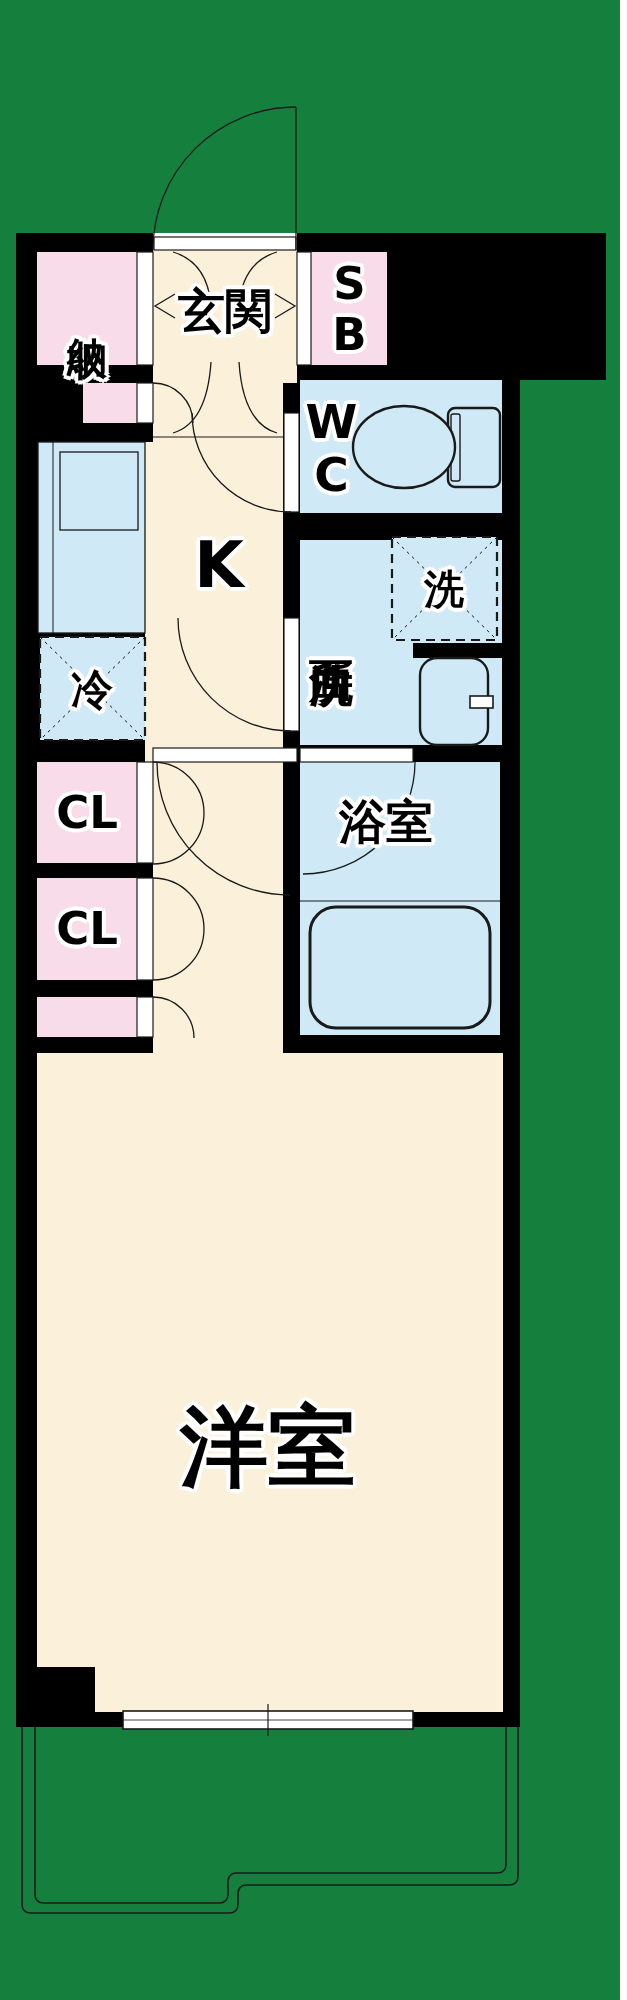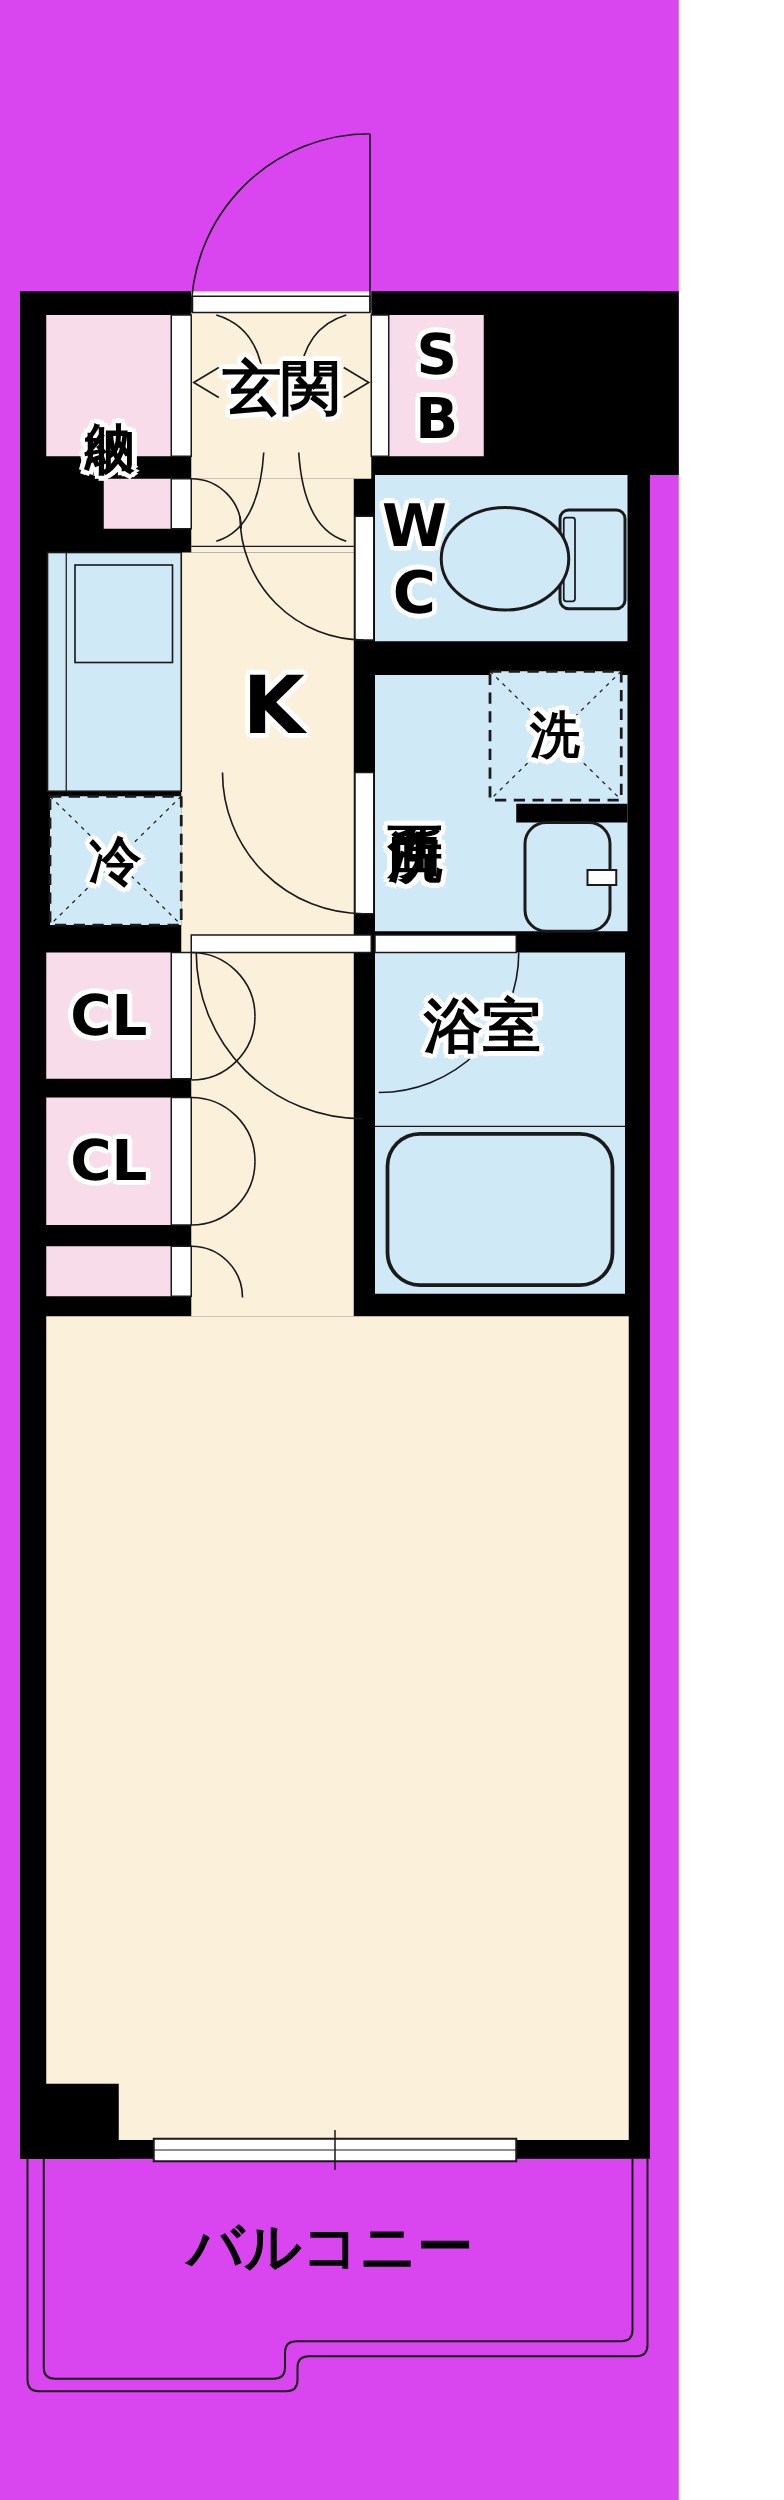--- a/index.html
+++ b/index.html
@@ -1,16 +1,16 @@
 <!DOCTYPE html>
 <html><head>
 <meta charset="utf-8">
 <style>
   html,body{margin:0;padding:0;background:#fff;}
-  #plan{position:relative;width:543px;height:2000px;background:#d946ef;overflow:hidden;
+  #plan{position:relative;width:620px;height:2000px;background:#15803d;overflow:hidden;
         font-family:"DejaVu Sans",sans-serif;}
   #plan svg{position:absolute;left:0;top:0;}
   .lbl{position:absolute;transform:translate(-50%,-50%);font-weight:bold;color:#000;
        white-space:nowrap;line-height:1.02;text-align:center;
        text-shadow:-3px -3px 0 #fff,3px -3px 0 #fff,-3px 3px 0 #fff,3px 3px 0 #fff,
                    -4px 0 0 #fff,4px 0 0 #fff,0 -4px 0 #fff,0 4px 0 #fff;}
   .v{writing-mode:vertical-rl;text-orientation:upright;letter-spacing:-2px;}
 </style>
 </head>
 <body>
@@ -127,14 +127,14 @@
   <div class="lbl" style="left:225px;top:311px;font-size:47px;">玄関</div>
   <div class="lbl v" style="left:349px;top:308px;font-size:45px;">SB</div>
   <div class="lbl v" style="left:331px;top:447px;font-size:47px;">WC</div>
   <div class="lbl" style="left:219px;top:566px;font-size:64px;">K</div>
   <div class="lbl" style="left:92px;top:690px;font-size:42px;">冷</div>
   <div class="lbl v" style="left:331px;top:628px;font-size:44px;">洗面所</div>
   <div class="lbl" style="left:444px;top:589px;font-size:40px;">洗</div>
   <div class="lbl" style="left:87px;top:813px;font-size:45px;">CL</div>
   <div class="lbl" style="left:87px;top:929px;font-size:45px;">CL</div>
   <div class="lbl" style="left:386px;top:822px;font-size:47px;">浴室</div>
-  <div class="lbl" style="left:264px;top:1798px;font-size:45px;text-shadow:none;">バルコニー</div>
+  <div class="lbl" style="left:268px;top:1447px;font-size:88px;">洋室</div>
 </div>
 
 </body></html>

